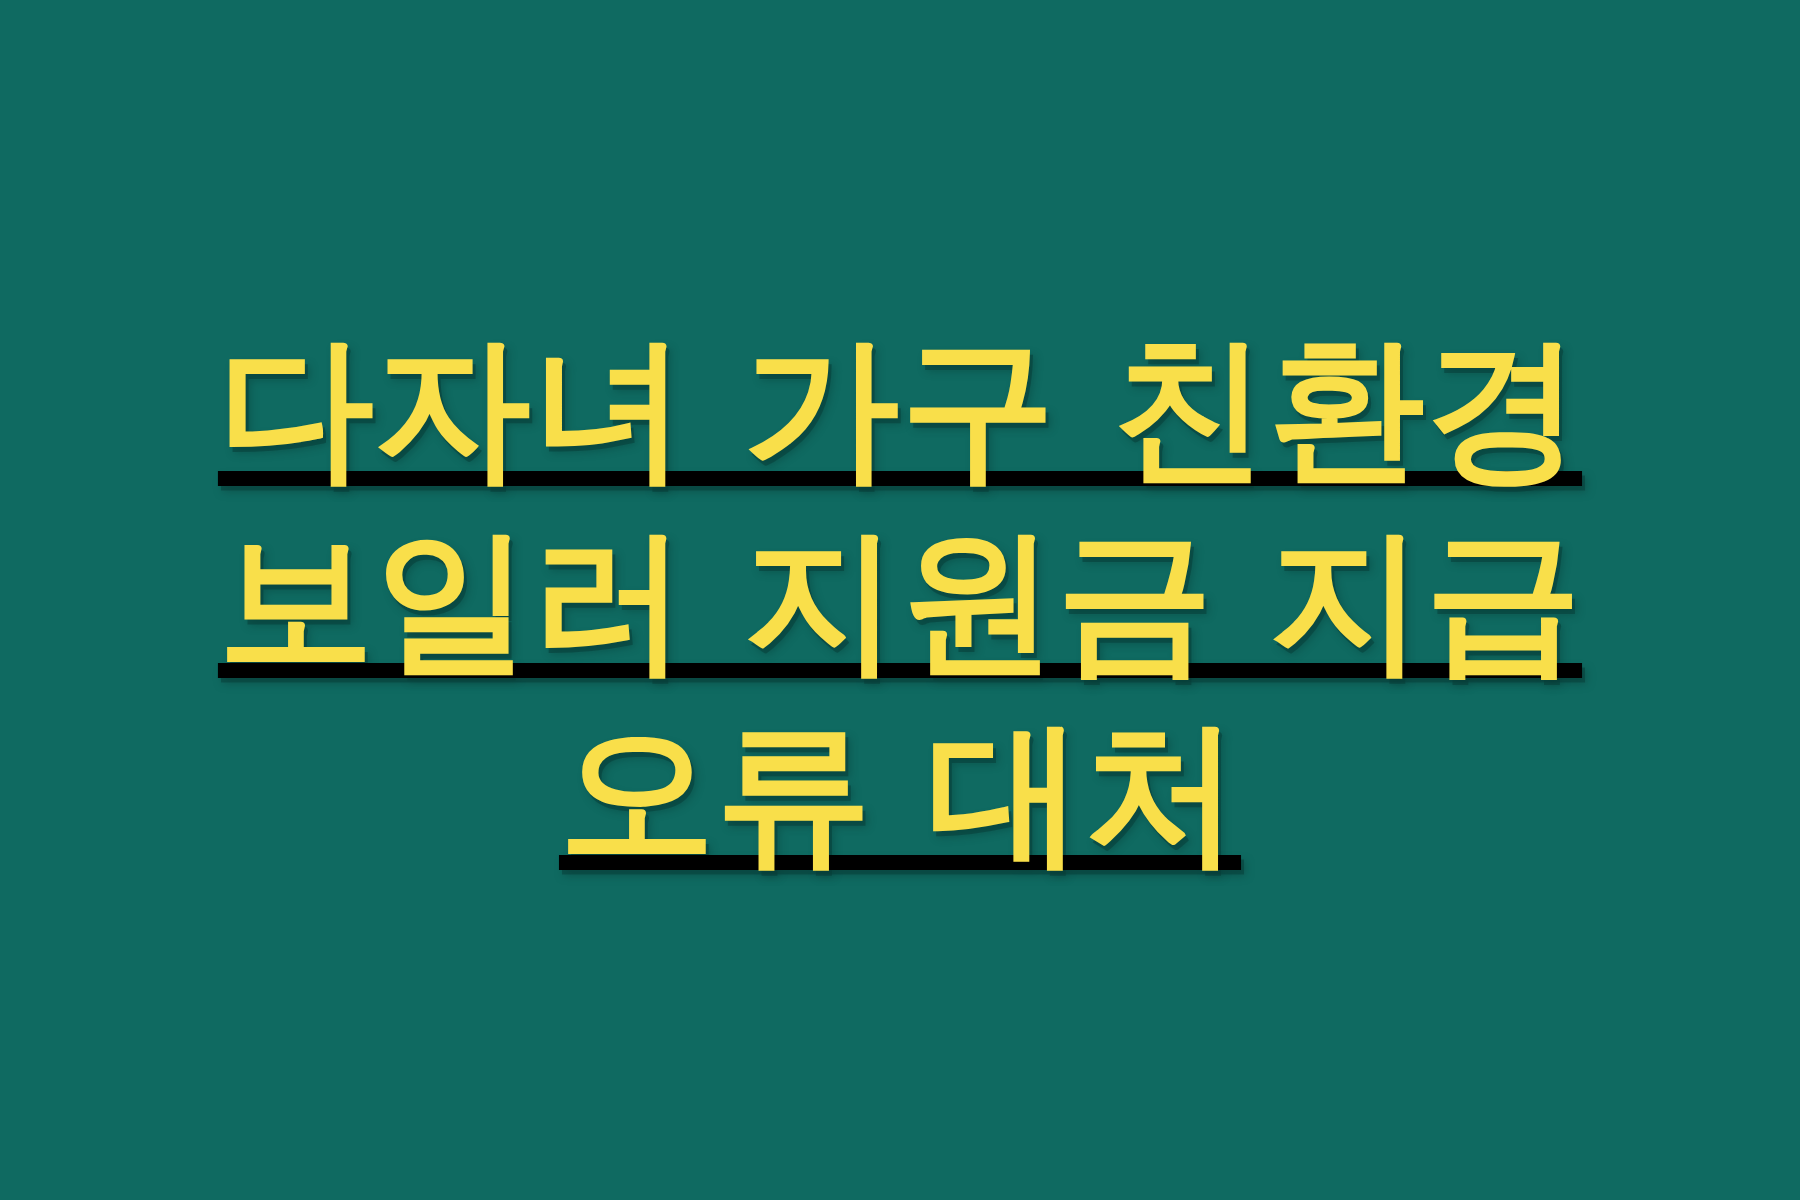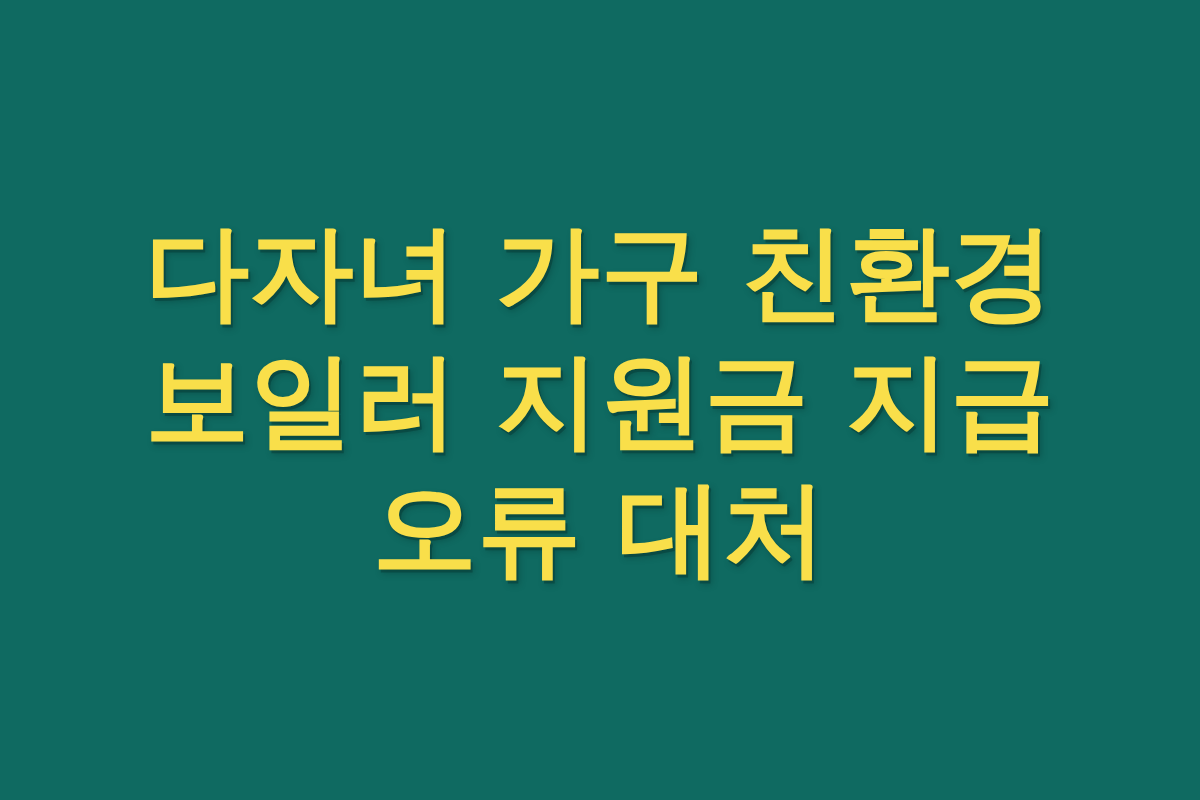--- a/index.html
+++ b/index.html
@@ -17,20 +17,21 @@
 
   #banner {
     position: relative;
     width: 1200px;
     height: 800px;
     box-sizing: border-box;
     display: flex;
     align-items: center;
     justify-content: center;
     background: #0F6A61;
+    text-decoration: underline;
   }
 
   #headline {
     width: 1030px;
     margin: 0;
     padding: 0;
     text-align: center;
     color: #F9DF4A;
     font-family: "DejaVu Sans", "Liberation Sans", sans-serif;
     font-size: 104px;

